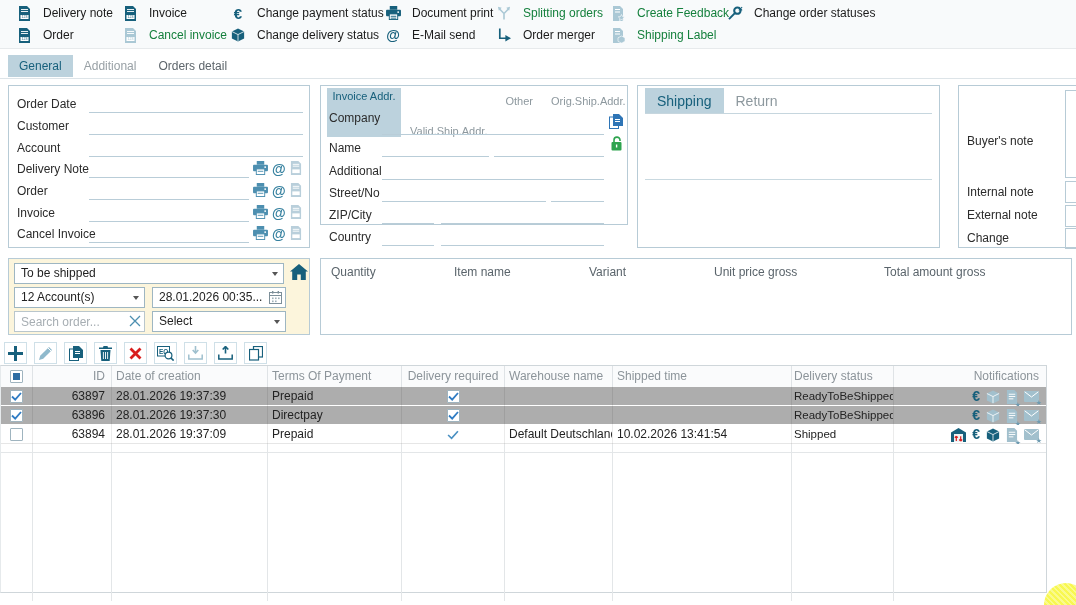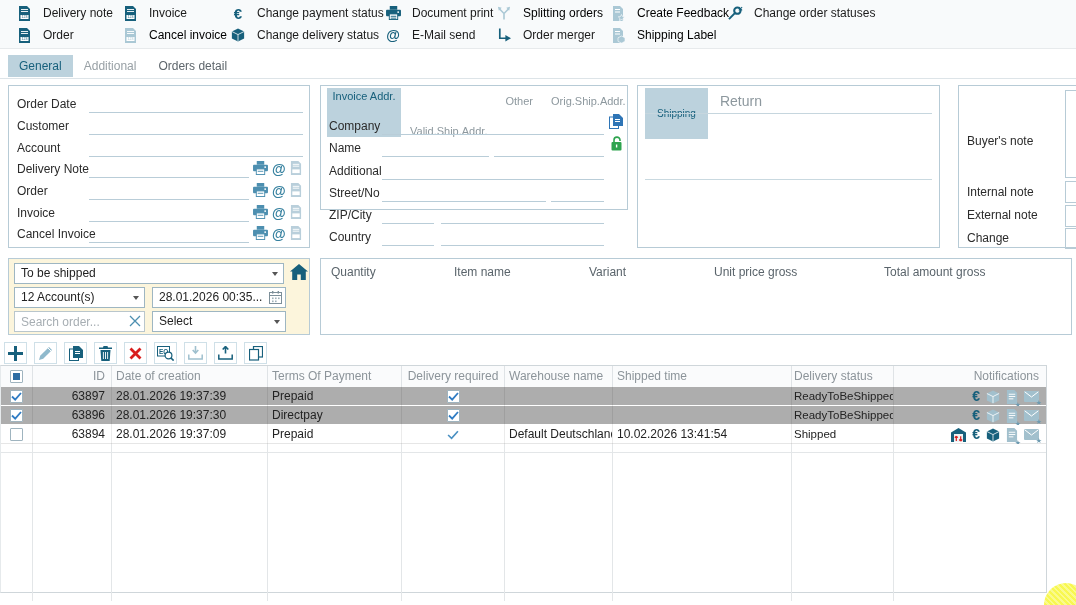--- a/index.html
+++ b/index.html
@@ -4,21 +4,21 @@
 <style>
   html,body{margin:0;padding:0;background:#fff;}
   .app{position:relative;width:1076px;height:605px;overflow:hidden;background:#fff;
        font-family:"Liberation Sans",sans-serif;font-size:12px;color:#222;}
 
   
   .toolbar{position:absolute;left:0;top:0;width:1076px;height:48px;background:#f8fafb;border-bottom:1px solid #e7eaec;}
   .tb-item{position:absolute;display:flex;align-items:center;gap:9px;height:18px;cursor:pointer;white-space:nowrap;}
   .tb-ico{width:20px;display:inline-flex;justify-content:center;align-items:center;color:#17607c;}
   .tb-lbl{font-size:12px;color:#1b1b1b;}
-  .tb-item.disabled .tb-lbl{color:#000000;}
+  .tb-item.disabled .tb-lbl{color:#15803d;}
   .tb-item.disabled .tb-ico{color:#aac8d5;}
   .glyph{font-weight:bold;color:#17607c;font-size:15px;line-height:15px;}
   .glyph.at{font-size:14px;}
 
   
   .main-tabs{position:absolute;left:8px;top:55px;display:flex;}
   .mtab{padding:4px 11px;font-size:12px;color:#98a0a5;cursor:pointer;}
   .mtab.active{background:#bcd2dd;color:#17607c;}
   .mtab.dark{color:#5d656b;}
   .tabline{position:absolute;left:0;top:78px;width:1076px;border-top:1px solid #dde4e8;}
@@ -311,28 +311,28 @@
       <span><span class="glyph at" style="color:#35809f">@</span></span>
       <span class="lightdoc"><svg width="12" height="14" viewBox="0 0 13 15">
             <path d="M1 0h8l3 3v12H1z" fill="currentColor"></path>
             <rect x="3" y="3" width="7" height="1" fill="#fff"></rect>
             <rect x="3" y="5" width="7" height="1" fill="#fff"></rect>
             <rect x="2.5" y="9" width="8" height="4" fill="#fff"></rect>
           </svg></span>
     </div>
   </div>
 
-  <div class="panel" style="left:320px;top:85px;width:308px;height:125px;text-decoration:underline;">
+  <div class="panel" style="left:320px;top:85px;width:308px;height:140px;text-decoration:underline;">
     <div style="position:absolute;left:6px;top:2px;display:flex;align-items:stretch;">
       <div class="stab active" style="width:74px;text-align:center;line-height:12px;padding:2px 0;">Invoice Addr.</div>
       <div class="stab" style="padding:7px 9px 0 9px;margin-top:30px;">Valid.Ship.Addr.</div>
       <div class="stab" style="padding:7px 9px 0 9px;">Other</div>
       <div class="stab" style="padding:7px 9px 0 9px;">Orig.Ship.Addr.</div>
     </div>
-    <div class="flabel" style="left:8px;top:30px">Company</div>
+    <div class="flabel" style="left:8px;top:22px">Company</div>
     <div class="uline" style="left:61px;top:30px;width:222px"></div>
     <span style="position:absolute;right:4px;top:28px"><svg width="14" height="15" viewBox="0 0 14 15">
           <rect x=".5" y="3" width="9" height="11.5" fill="#fff" stroke="#2e75b6"></rect>
           <path d="M4 0h6l4 4v8H4z" fill="#2e75b6"></path>
           <rect x="6" y="5" width="5" height="1" fill="#fff"></rect>
           <rect x="6" y="7" width="5" height="1" fill="#fff"></rect>
         </svg></span>
 
     <div class="flabel" style="left:8px;top:52px">Name</div>
     <div class="uline" style="left:61px;top:52px;width:107px"></div>
@@ -354,21 +354,21 @@
     <div class="uline" style="left:61px;top:119px;width:52px"></div>
     <div class="uline" style="left:120px;top:119px;width:163px"></div>
 
     <div class="flabel" style="left:8px;top:141px">Country</div>
     <div class="uline" style="left:61px;top:141px;width:52px"></div>
     <div class="uline" style="left:120px;top:141px;width:163px"></div>
   </div>
 
   <div class="panel" style="left:637px;top:85px;width:303px;height:163px;">
     <div style="position:absolute;left:7px;top:2px;display:flex;">
-      <div class="stab active" style="font-size:10px;padding:20px 12px;">Shipping</div>
+      <div class="stab active" style="font-size:14px;padding:5px 12px;">Shipping</div>
       <div class="stab" style="font-size:14px;padding:5px 12px;">Return</div>
     </div>
     <div style="position:absolute;left:7px;top:27px;right:7px;border-top:1px solid #c6d6de"></div>
     <div style="position:absolute;left:7px;top:93px;right:7px;border-top:1px solid #c9d9e0"></div>
     <div style="position:absolute;left:7px;top:30px;right:7px;height:60px"></div>
     <div style="position:absolute;left:7px;top:97px;right:7px;height:60px"></div>
   </div>
 
   <div class="panel" style="left:958px;top:85px;width:122px;height:163px;">
     <div class="flabel" style="left:8px;top:45px">Buyer's note</div>

